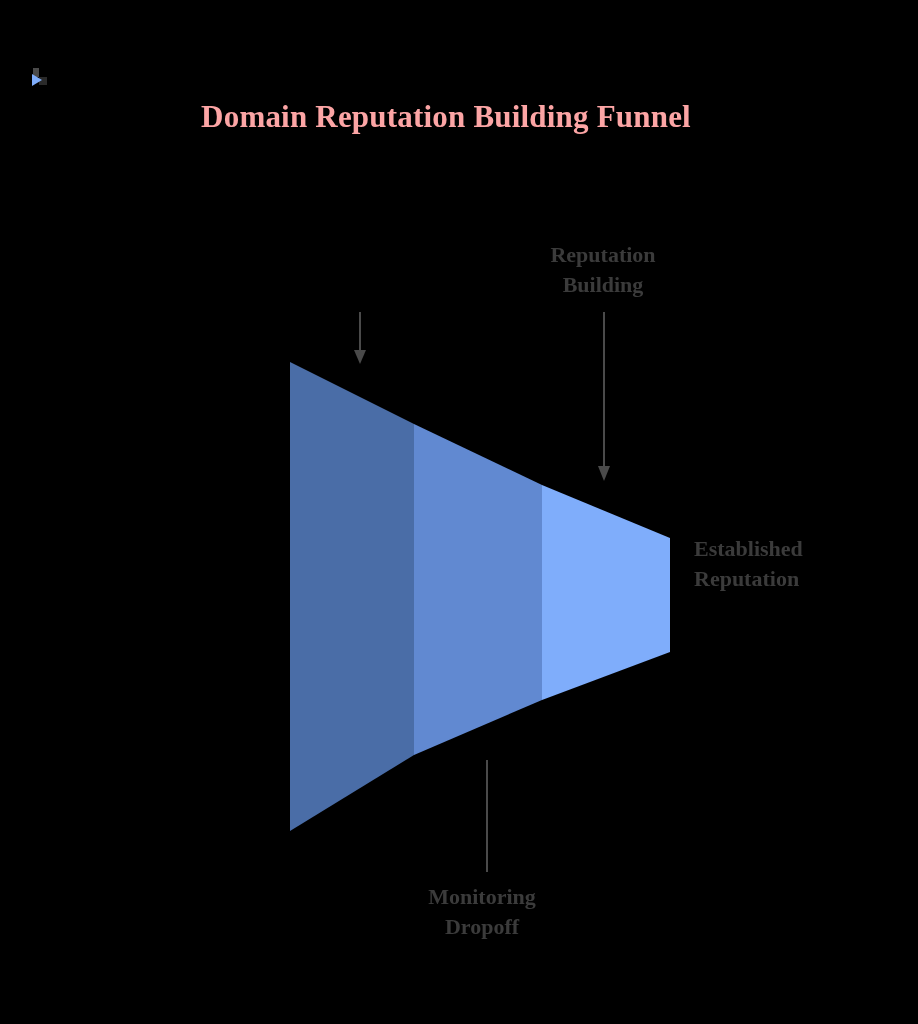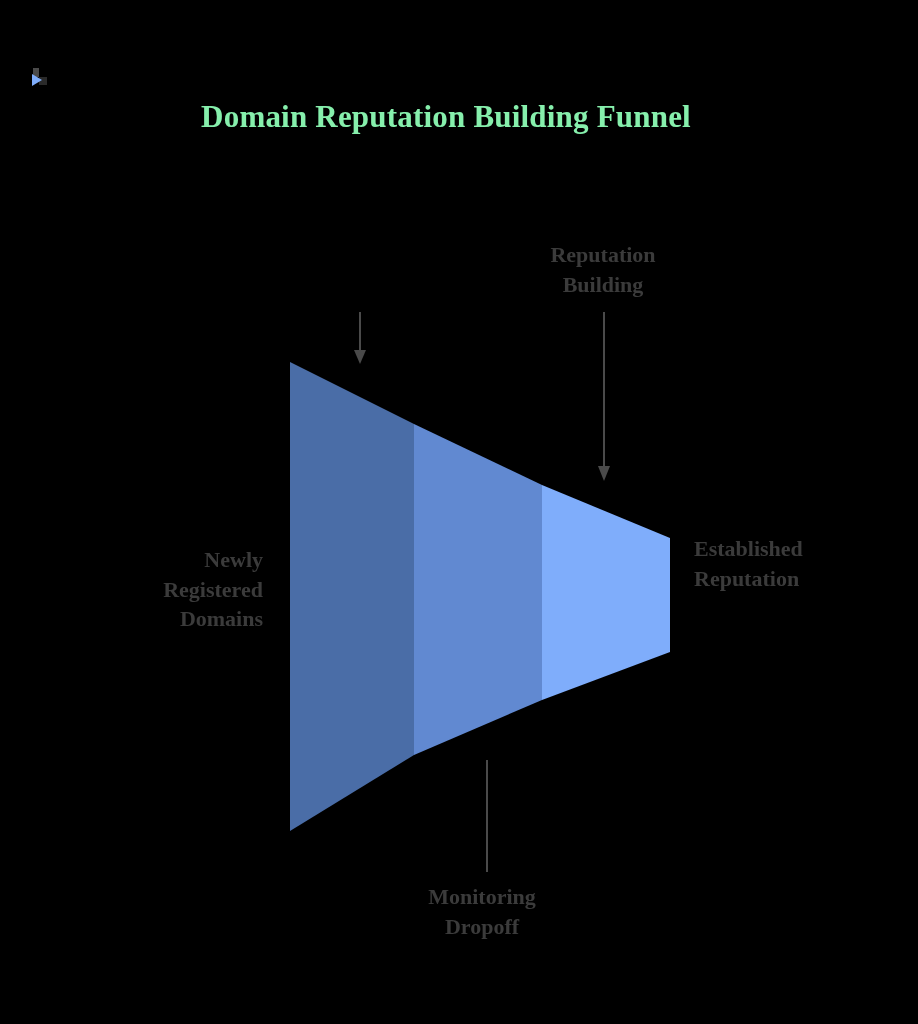--- a/index.html
+++ b/index.html
@@ -36,21 +36,21 @@
   
   .chart-title {
     position: absolute;
     left: 0;
     top: 99px;
     width: 892px;
     text-align: center;
     font-size: 31px;
     font-weight: bold;
     letter-spacing: 0.2px;
-    color: #86efac;
+    color: #fca5a5;
     white-space: nowrap;
   }
 
   
   .funnel-svg {
     position: absolute;
     left: 0;
     top: 0;
     width: 918px;
     height: 1024px;
@@ -125,23 +125,20 @@
     <line x1="604" y1="312" x2="604" y2="467" stroke="#4a4a4a" stroke-width="2"></line>
     <polygon points="604,481 598,466 610,466" fill="#4a4a4a"></polygon>
 
     <line x1="487" y1="760" x2="487" y2="872" stroke="#4a4a4a" stroke-width="2"></line>
   </svg>
 
 
   <div class="anno anno-reputation-building">Reputation
 Building</div>
 
-  <div class="anno anno-newly-registered">Newly
-Registered
-Domains</div>
 
   <div class="anno anno-established-reputation">Established
 Reputation</div>
 
   <div class="anno anno-inactivity-dropoff">Monitoring
 Dropoff</div>
 
 </div>
 
 </body></html>

